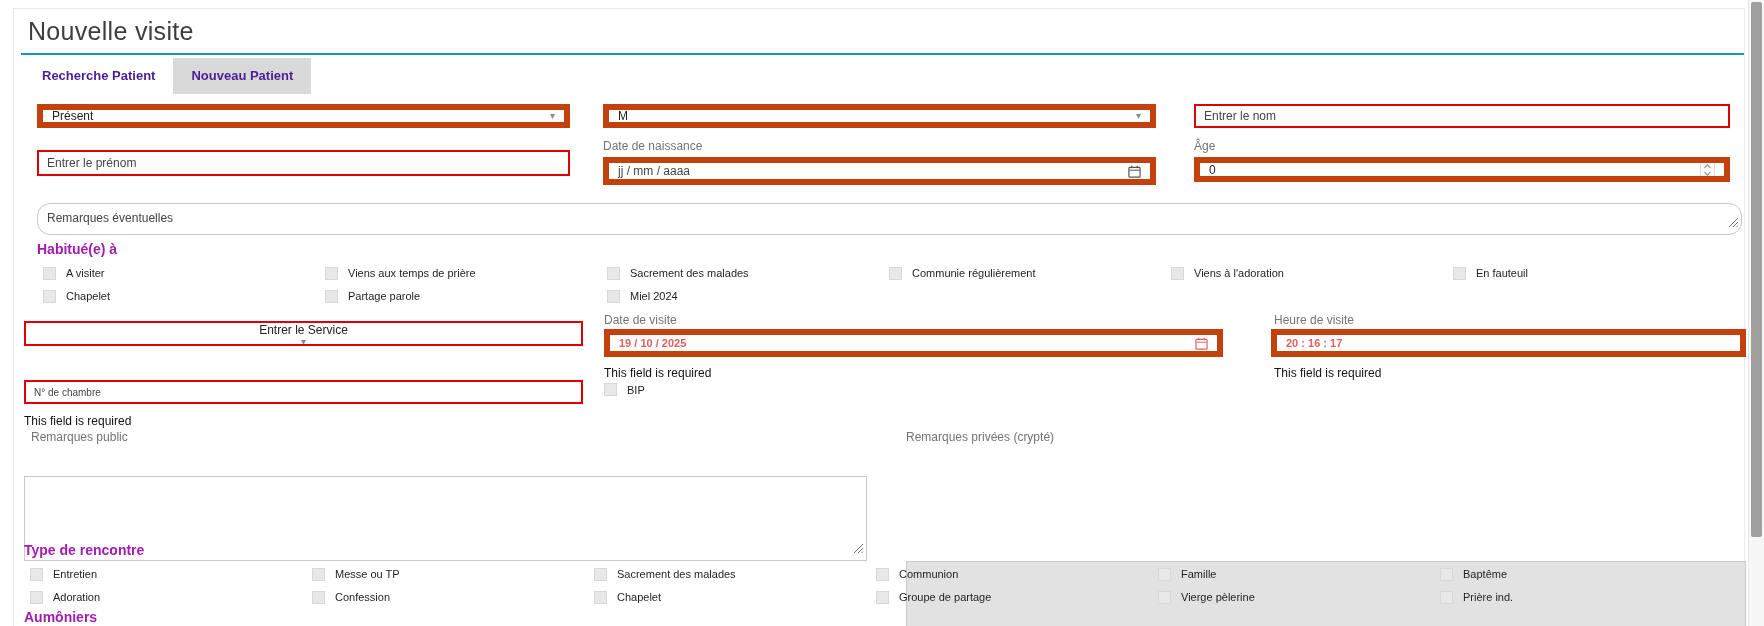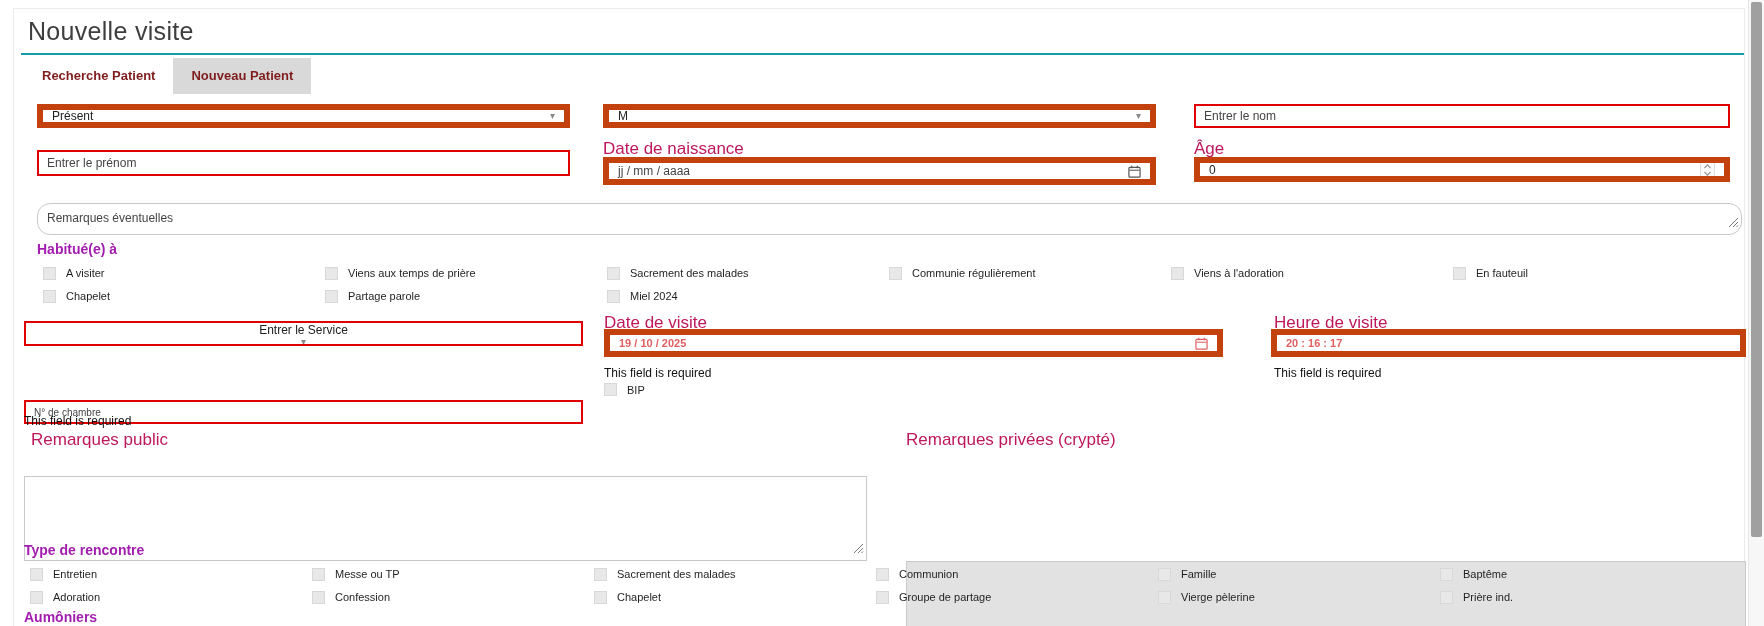--- a/index.html
+++ b/index.html
@@ -12,34 +12,34 @@
   .card {
     position: absolute; left: 13px; top: 8px; width: 1732px; height: 618px;
     background: #fff; border: 1px solid #ebebeb; border-bottom: none;
   }
   .abs { position: absolute; }
 
   .page-title { left:14px; top:8px; font-size:25px; font-weight:400; color:#3e3e3e; letter-spacing:.3px; }
   .teal-rule { left:7px; top:44px; right:0; height:2px; background:#149cad; }
 
   .tabbar { left:10px; top:49px; height:36px; display:flex; }
-  .tab { height:36px; line-height:36px; padding:0 18px; font-size:13px; font-weight:700; color:#7f1d1d; background:#fff; cursor:pointer; }
+  .tab { height:36px; line-height:36px; padding:0 18px; font-size:13px; font-weight:700; color:#4c1d95; background:#fff; cursor:pointer; }
   .tab.active { background:#d9d9d9; }
 
   .field, .select {
     background:#fff; border:6px solid #c2410c; font-size:12px; color:#222;
     display:flex; align-items:center; padding:0 9px; overflow:hidden; white-space:nowrap;
   }
   .select { justify-content:space-between; }
   .error { border:2px solid #e00000; padding:0 8px; }
   .caret { color:#8a8a8a; font-size:10px; line-height:1; flex:0 0 auto; }
   .placeholder { color:#444; }
   .redval { color:#e05f5f; font-weight:700; font-size:11px; }
 
-  .lbl { font-size:17px; color:#be185d; }
+  .lbl { font-size:12px; color:#737373; }
   .heading { font-size:14px; font-weight:700; color:#a21caf; }
   .req { font-size:12px; color:#111; }
 
   .icon-right { margin-left:auto; display:flex; align-items:center; flex:0 0 auto; }
 
   .spinner { margin-left:auto; width:15px; height:19px; background:#fafafa; border:1px solid #ddd;
              display:flex; align-items:center; justify-content:center; flex:0 0 auto; }
 
   .cbgrid { display:grid; grid-template-columns:repeat(6,282px); grid-auto-rows:14px; row-gap:9px; }
   .cbitem { display:flex; align-items:center; gap:10px; }
@@ -178,21 +178,21 @@
     </div>
 
     <div class="abs req" style="left:590px; top:357px;">This field is required</div>
     <div class="abs req" style="left:1260px; top:357px;">This field is required</div>
 
     <div class="abs cbitem" style="left:590px; top:374px;">
       <span class="cbox"></span>
       <span class="cblabel">BIP</span>
     </div>
 
-    <div class="abs field error" style="left:10px; top:371px; width:559px; height:24px; font-size:10px;margin-top:20px;">
+    <div class="abs field error" style="left:10px; top:371px; width:559px; height:24px; font-size:10px;">
       <span class="placeholder">N° de chambre</span>
     </div>
     <div class="abs req" style="left:10px; top:405px;">This field is required</div>
 
     <div class="abs lbl" style="left:17px; top:421px;">Remarques public</div>
     <div class="abs textarea" style="left:10px; top:435px; width:843px; height:85px;">
       <span class="grip">
         <svg width="11" height="11" viewBox="0 0 11 11">
             <path d="M10 1 L1 10 M10 5 L5 10 M10 8.5 L8.5 10" stroke="#777" stroke-width="1" fill="none"></path>
           </svg>

